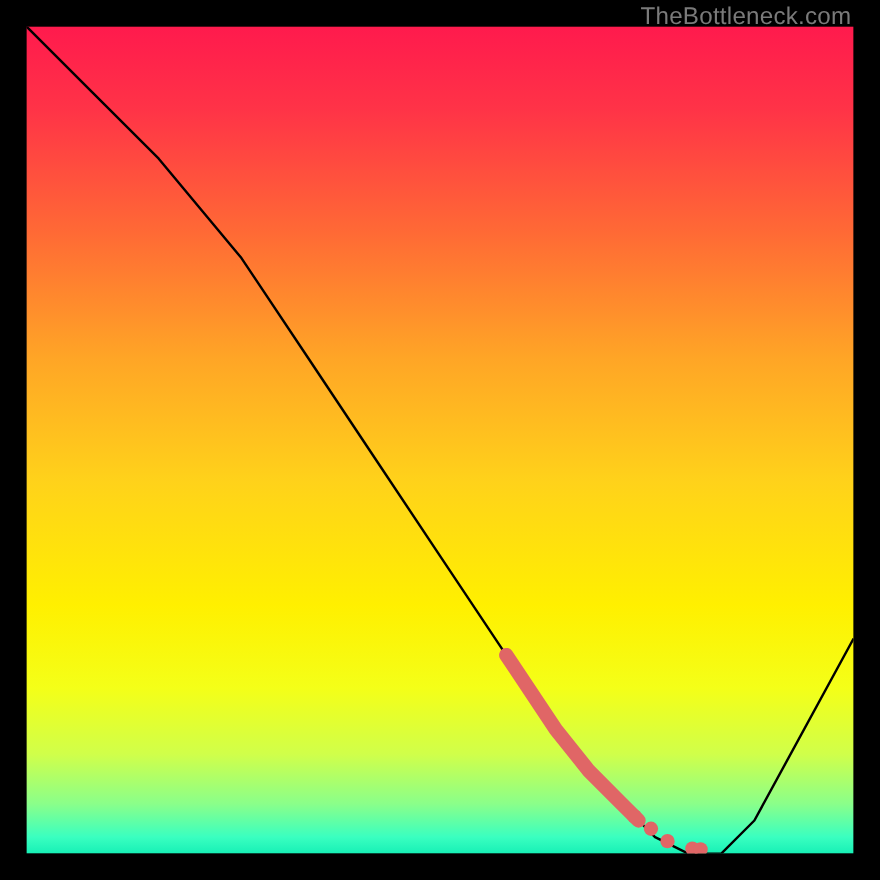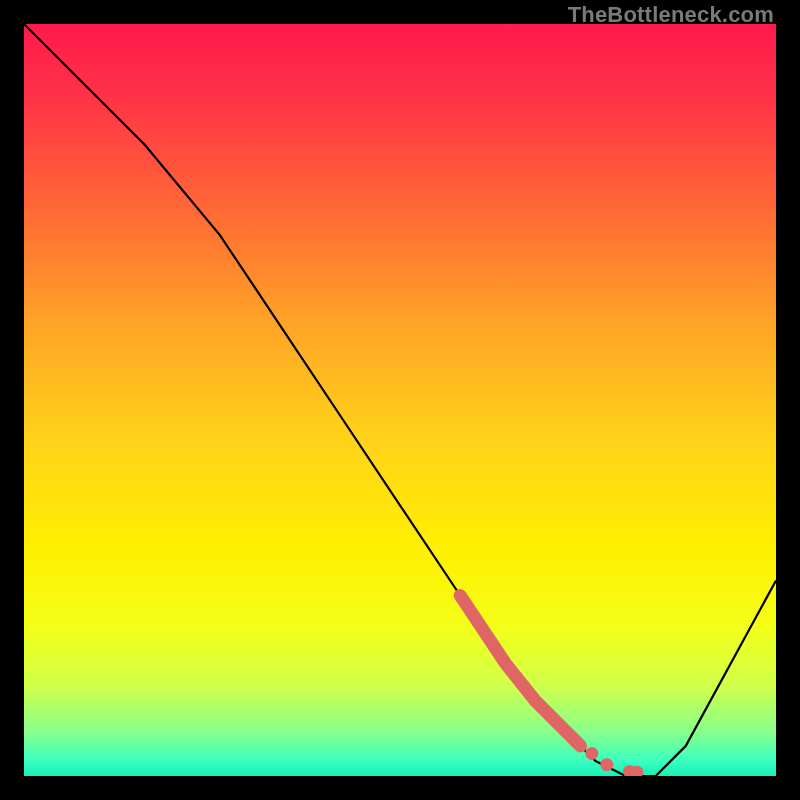--- a/index.html
+++ b/index.html
@@ -26,21 +26,21 @@
     width: 752px;
     height: 752px;
   }
   .watermark {
     position: absolute;
     top: 2px;
     right: 26px;
     color: #7a7a7a;
     font-size: 22px;
     letter-spacing: 0.2px;
-    font-weight: 700;
+    font-weight: 400;
   }
 </style>
 </head>
 <body>
 
 <div class="frame">
   <svg class="plot" viewBox="0 0 752 752">
     <defs>
       <linearGradient id="bg-grad" x1="0" y1="0" x2="0" y2="1">
           <stop offset="0%" stop-color="#ff1a4d"></stop>

